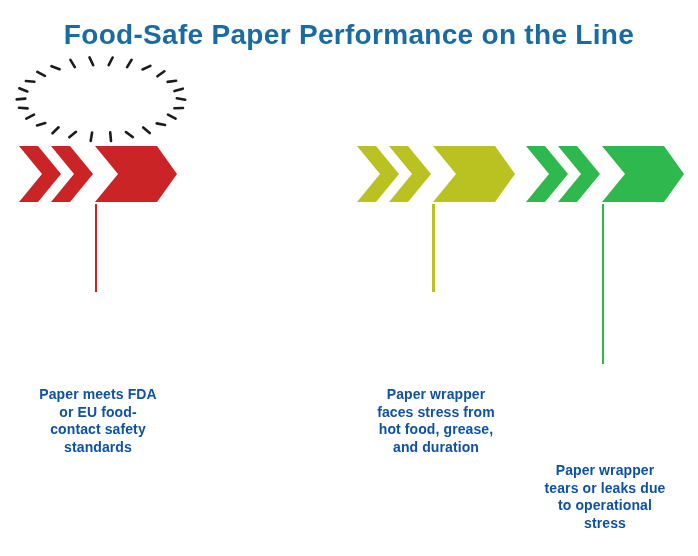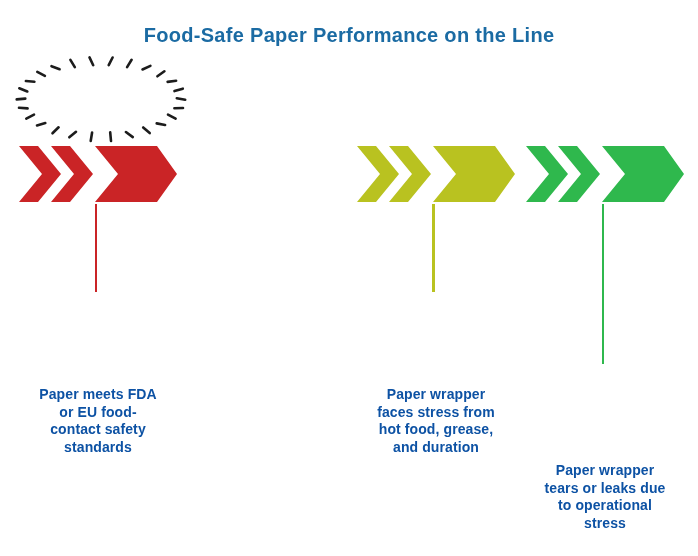--- a/index.html
+++ b/index.html
@@ -2,21 +2,21 @@
 <html><head>
 <meta charset="utf-8">
 <style>
   html,body{margin:0;padding:0;background:#ffffff;}
   .canvas{
     position:relative;width:698px;height:556px;background:#ffffff;
     font-family:"Liberation Sans", sans-serif;overflow:hidden;
   }
   .title{
     position:absolute;top:21px;left:0;width:698px;text-align:center;
-    font-size:20px;font-weight:700;letter-spacing:0.3px;line-height:28px;
+    font-size:28px;font-weight:700;letter-spacing:0.3px;line-height:28px;
   }
   .highlight-svg{position:absolute;left:12px;top:54px;}
   .stage{position:absolute;top:0;width:158px;height:400px;}
   .stage-0{left:19px;}
   .stage-1{left:188px;}
   .stage-2{left:357px;}
   .stage-3{left:526px;}
   .chevrons{position:absolute;top:146px;left:0;}
   .connector{position:absolute;left:76px;top:204px;width:2px;}
   .stage-2 .connector{width:3px;left:75px;}

